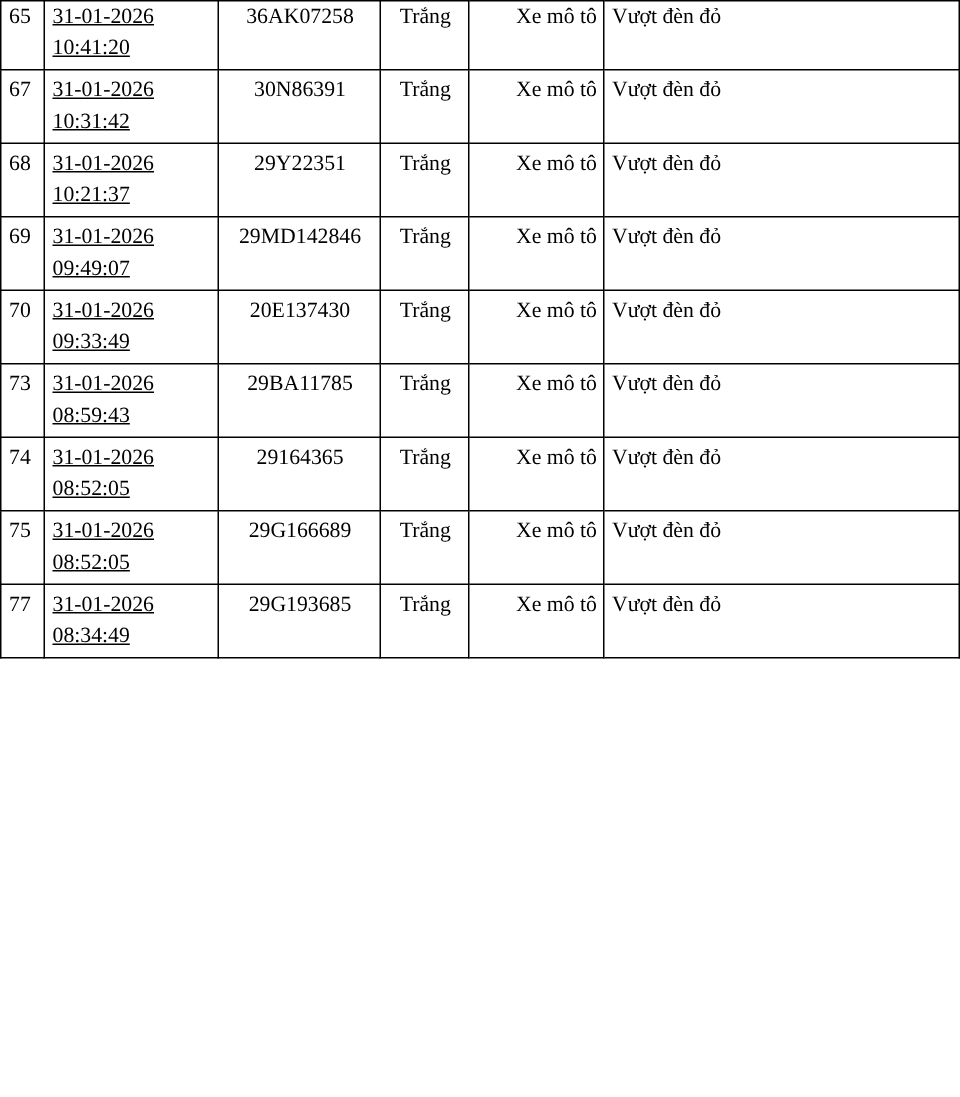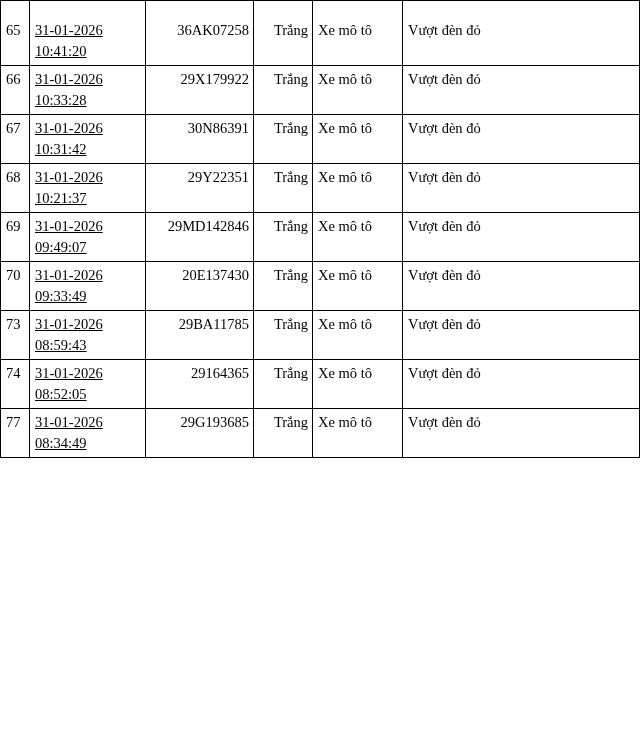--- a/index.html
+++ b/index.html
@@ -40,55 +40,46 @@
   
   col.c-idx   { width: 29px; }
   col.c-time  { width: 116px; }
   col.c-plate { width: 108px; }
   col.c-color { width: 59px; }
   col.c-type  { width: 90px; }
   col.c-viol  { width: 237px; }
 
   td.idx   { text-align: left; }
   td.time  { text-align: left; text-decoration: underline; }
-  td.plate { text-align: right; }
-  td.color { text-align: right; }
-  td.type  { text-align: left; }
+  td.plate { text-align: center; }
+  td.color { text-align: center; }
+  td.type  { text-align: right; }
   td.viol  { text-align: left; }
   
-  tr.row-first td { padding-top: 19px; }
+  tr.row-first td { padding-top: 0; }
 </style>
 </head>
 <body>
 
 <div class="sheet">
   <table class="violations">
     <colgroup>
       <col class="c-idx">
       <col class="c-time">
       <col class="c-plate">
       <col class="c-color">
       <col class="c-type">
       <col class="c-viol">
     </colgroup>
     <tbody>
       <tr class="row-first">
         <td class="idx">65</td>
         <td class="time">31-01-2026
 10:41:20</td>
         <td class="plate">36AK07258</td>
-        <td class="color">Trắng</td>
-        <td class="type">Xe mô tô</td>
-        <td class="viol">Vượt đèn đỏ</td>
-      </tr>
-      <tr>
-        <td class="idx">66</td>
-        <td class="time">31-01-2026
-10:33:28</td>
-        <td class="plate">29X179922</td>
         <td class="color">Trắng</td>
         <td class="type">Xe mô tô</td>
         <td class="viol">Vượt đèn đỏ</td>
       </tr>
       <tr>
         <td class="idx">67</td>
         <td class="time">31-01-2026
 10:31:42</td>
         <td class="plate">30N86391</td>
         <td class="color">Trắng</td>
@@ -134,20 +125,29 @@
       <tr>
         <td class="idx">74</td>
         <td class="time">31-01-2026
 08:52:05</td>
         <td class="plate">29164365</td>
         <td class="color">Trắng</td>
         <td class="type">Xe mô tô</td>
         <td class="viol">Vượt đèn đỏ</td>
       </tr>
       <tr>
+        <td class="idx">75</td>
+        <td class="time">31-01-2026
+08:52:05</td>
+        <td class="plate">29G166689</td>
+        <td class="color">Trắng</td>
+        <td class="type">Xe mô tô</td>
+        <td class="viol">Vượt đèn đỏ</td>
+      </tr>
+      <tr>
         <td class="idx">77</td>
         <td class="time">31-01-2026
 08:34:49</td>
         <td class="plate">29G193685</td>
         <td class="color">Trắng</td>
         <td class="type">Xe mô tô</td>
         <td class="viol">Vượt đèn đỏ</td>
       </tr>
     </tbody>
   </table>

